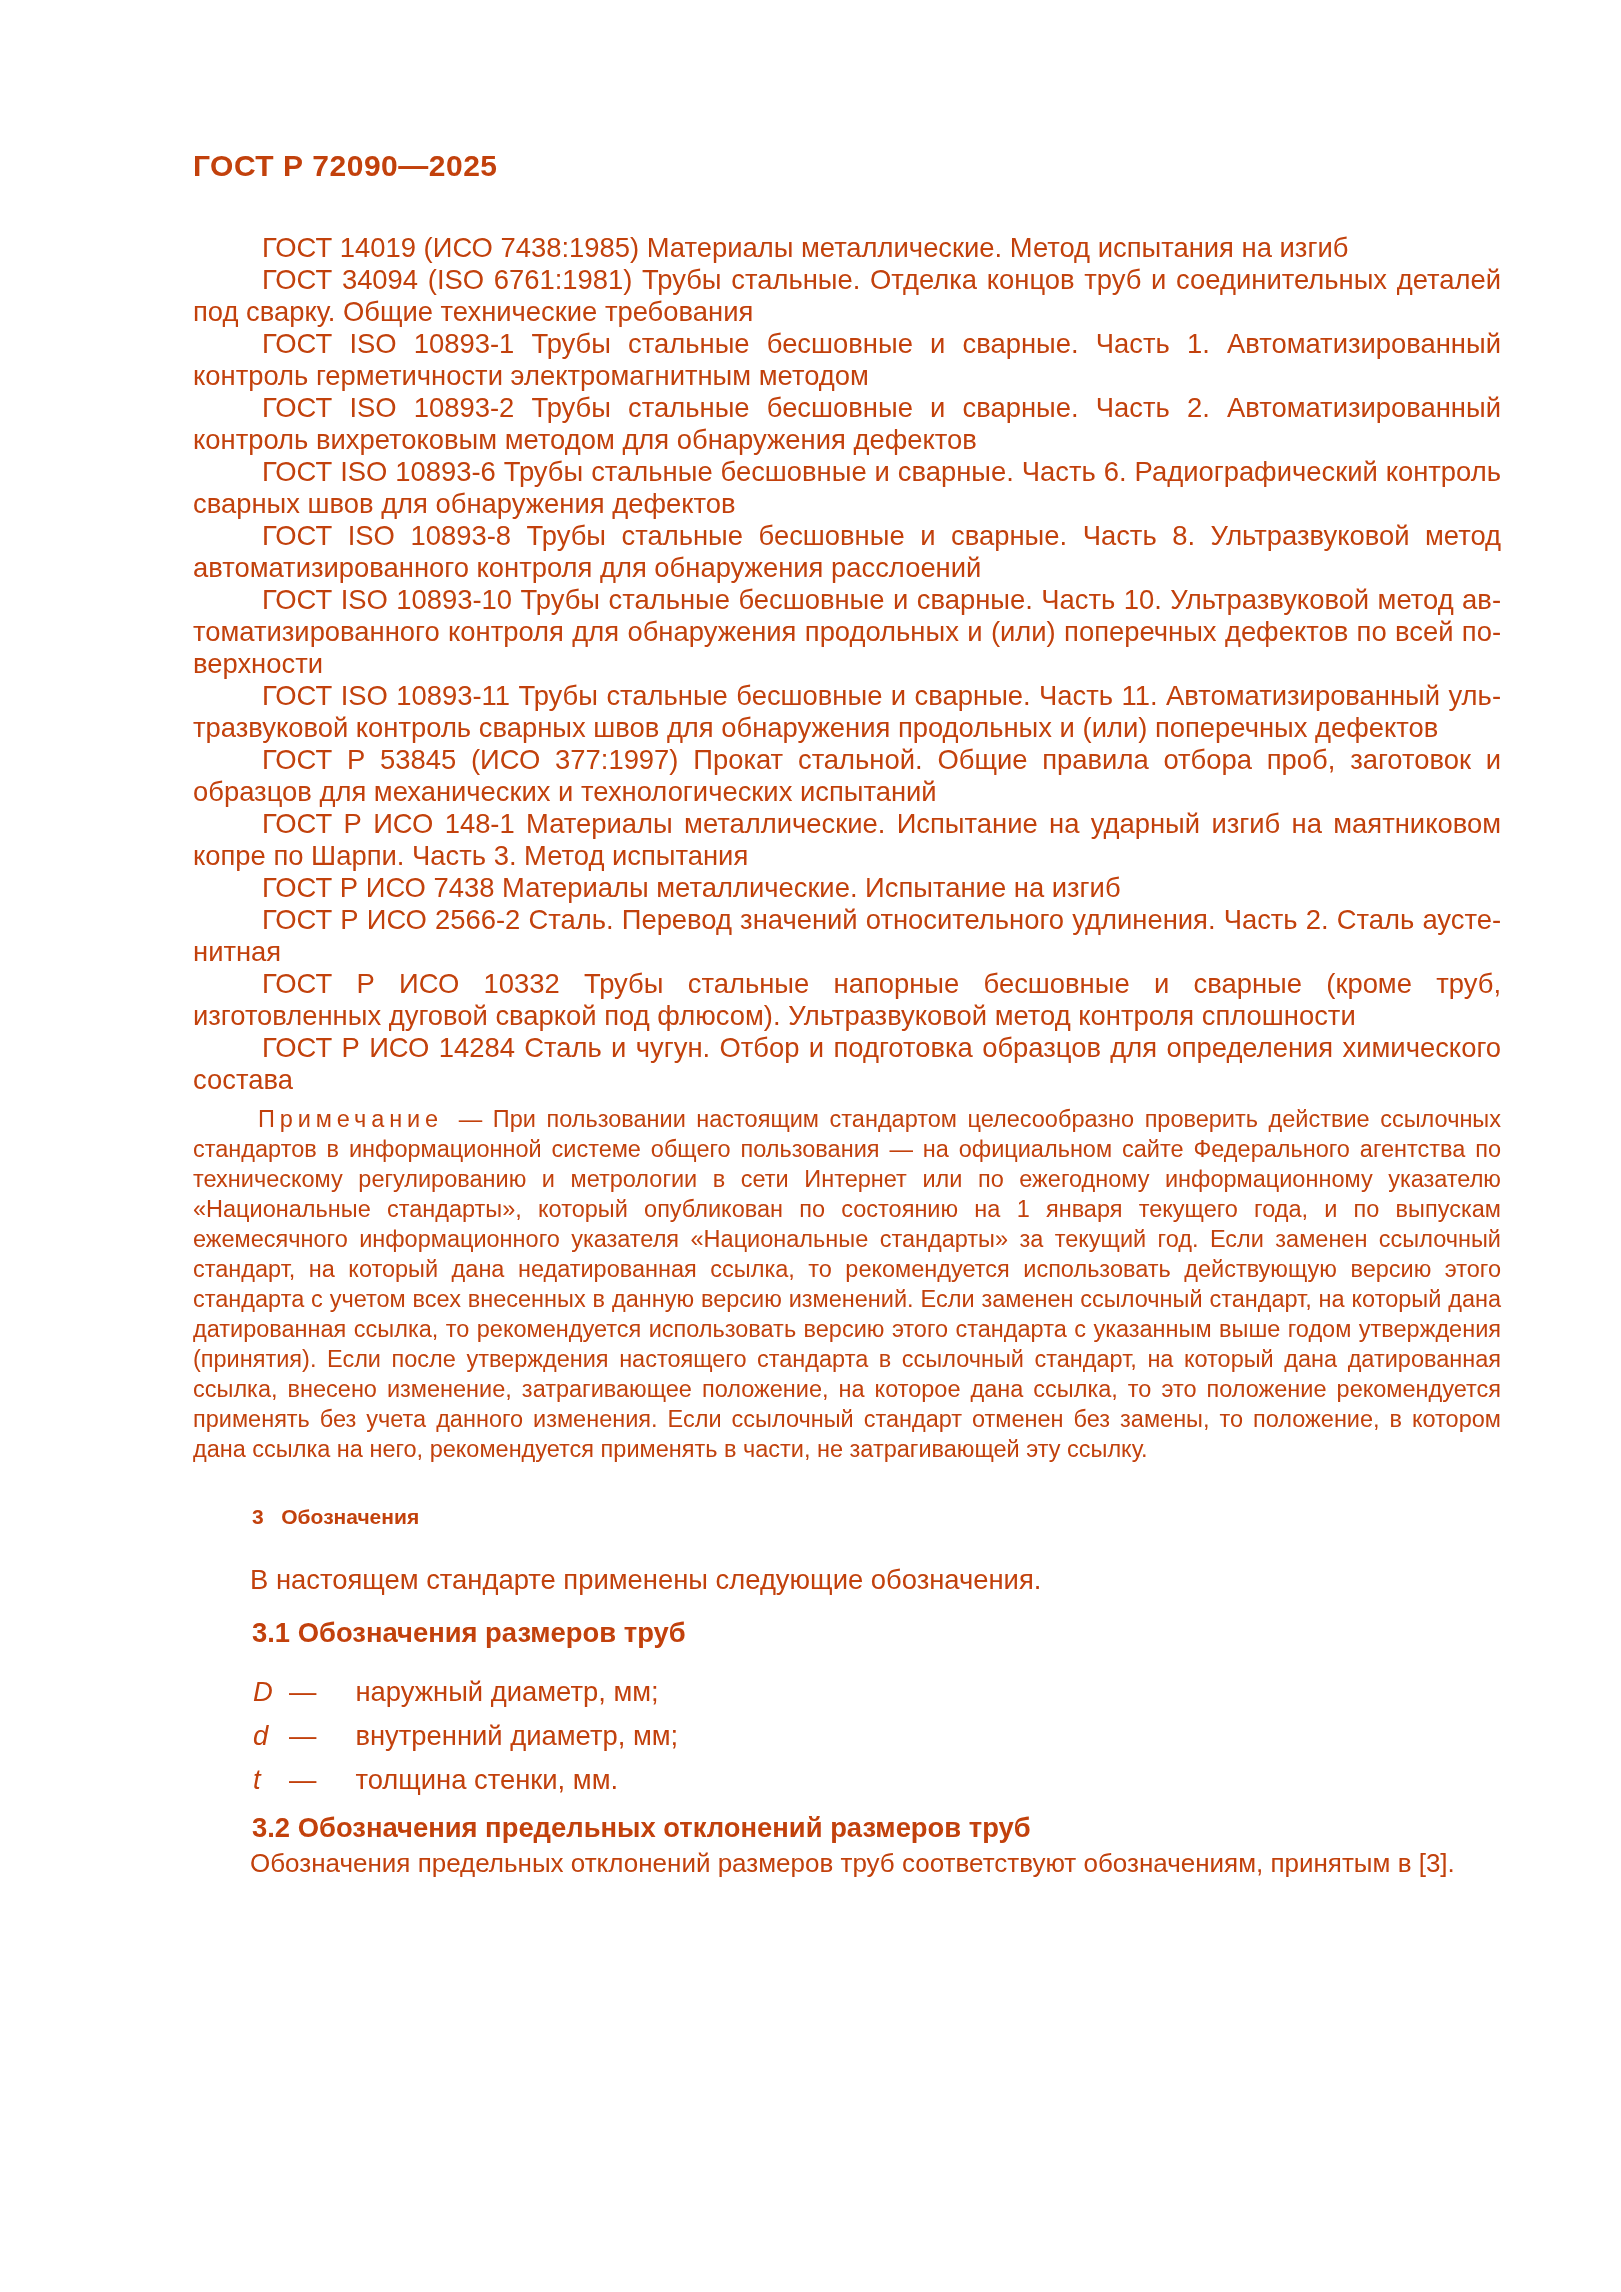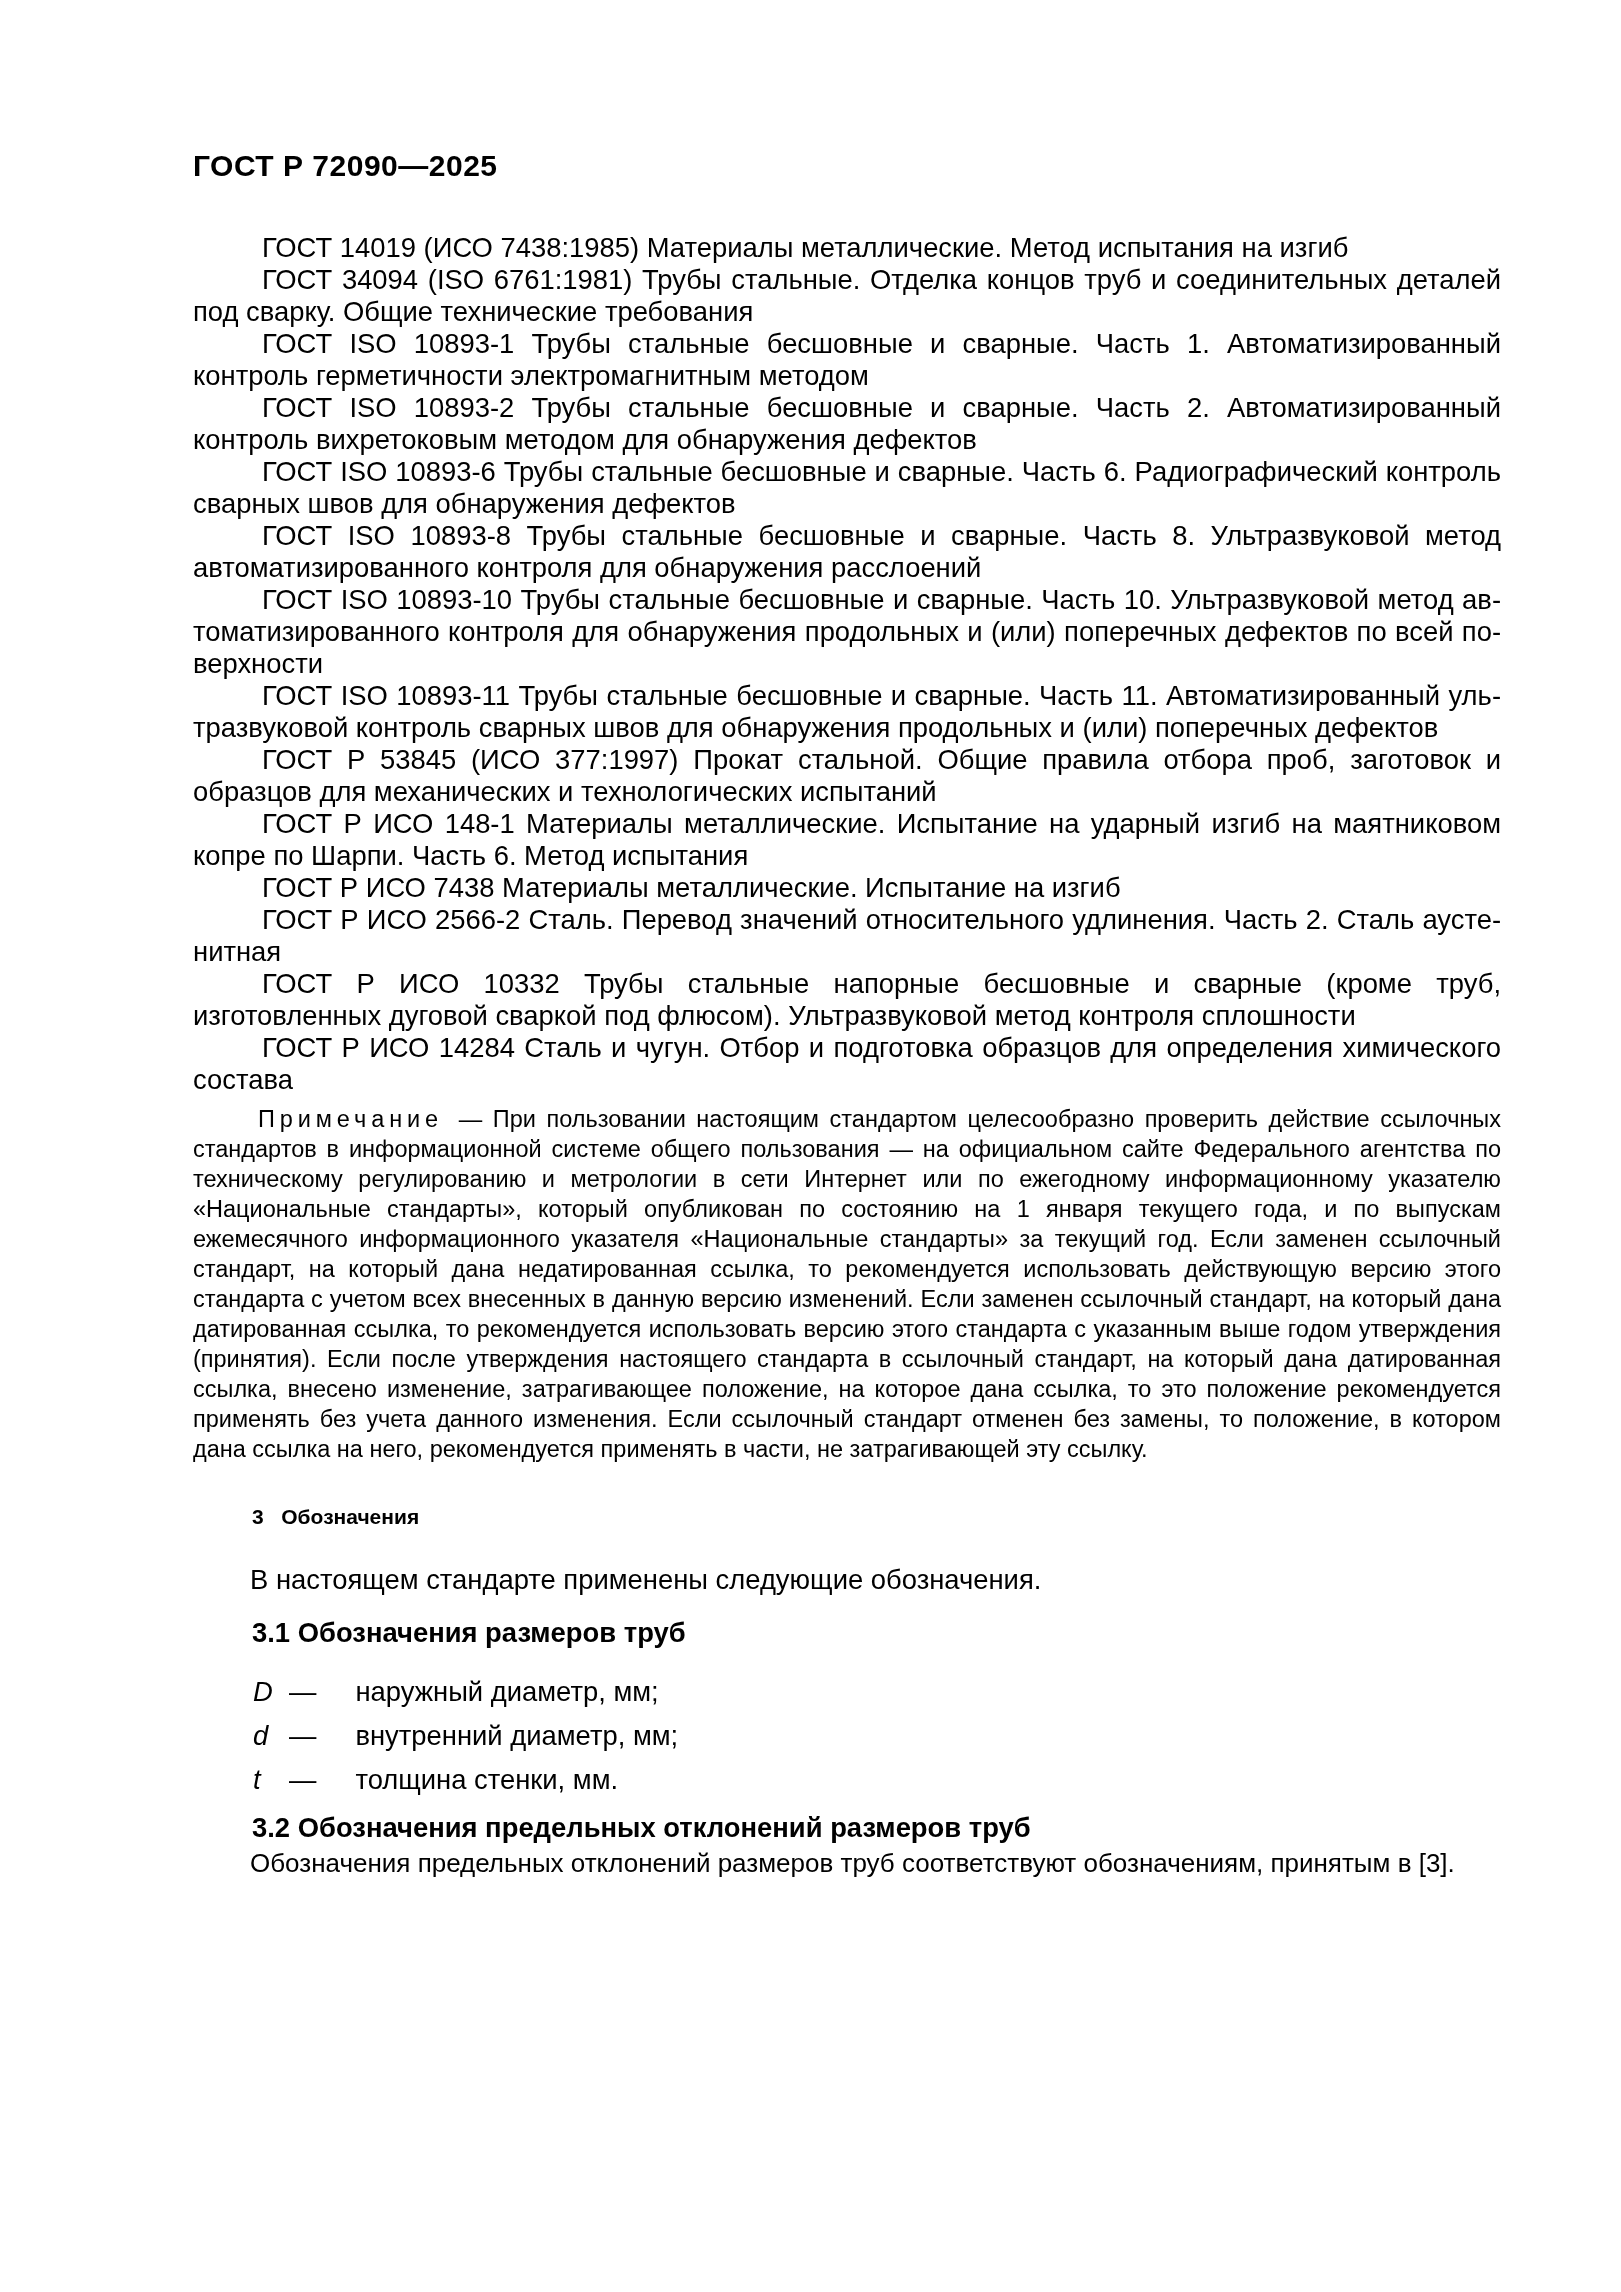--- a/index.html
+++ b/index.html
@@ -5,21 +5,21 @@
   html, body {
     margin: 0;
     padding: 0;
     background: #ffffff;
   }
   .page {
     position: relative;
     width: 1621px;
     height: 1899px;
     background: #ffffff;
-    color: #000000;
+    color: #c2410c;
     font-family: "Liberation Sans", sans-serif;
     overflow: hidden;
   }
   .content {
     position: absolute;
     left: 193px;
     top: 0;
     width: 1308px;
   }
   .doc-header {
@@ -122,21 +122,21 @@
     <section class="refs">
       <p>ГОСТ 14019 (ИСО 7438:1985) Материалы металлические. Метод испытания на изгиб</p>
       <p>ГОСТ 34094 (ISO 6761:1981) Трубы стальные. Отделка концов труб и соединительных деталей под сварку. Общие технические требования</p>
       <p>ГОСТ ISO 10893-1 Трубы стальные бесшовные и сварные. Часть 1. Автоматизированный контроль герметичности электромагнитным методом</p>
       <p>ГОСТ ISO 10893-2 Трубы стальные бесшовные и сварные. Часть 2. Автоматизированный контроль вихретоковым методом для обнаружения дефектов</p>
       <p>ГОСТ ISO 10893-6 Трубы стальные бесшовные и сварные. Часть 6. Радиографический контроль сварных швов для обнаружения дефектов</p>
       <p>ГОСТ ISO 10893-8 Трубы стальные бесшовные и сварные. Часть 8. Ультразвуковой метод автома­тизированного контроля для обнаружения расслоений</p>
       <p>ГОСТ ISO 10893-10 Трубы стальные бесшовные и сварные. Часть 10. Ультразвуковой метод ав­томатизированного контроля для обнаружения продольных и (или) поперечных дефектов по всей по­верхности</p>
       <p>ГОСТ ISO 10893-11 Трубы стальные бесшовные и сварные. Часть 11. Автоматизированный уль­тразвуковой контроль сварных швов для обнаружения продольных и (или) поперечных дефектов</p>
       <p>ГОСТ Р 53845 (ИСО 377:1997) Прокат стальной. Общие правила отбора проб, заготовок и образ­цов для механических и технологических испытаний</p>
-      <p>ГОСТ Р ИСО 148-1 Материалы металлические. Испытание на ударный изгиб на маятниковом ко­пре по Шарпи. Часть 6. Метод испытания</p>
+      <p>ГОСТ Р ИСО 148-1 Материалы металлические. Испытание на ударный изгиб на маятниковом ко­пре по Шарпи. Часть 3. Метод испытания</p>
       <p>ГОСТ Р ИСО 7438 Материалы металлические. Испытание на изгиб</p>
       <p>ГОСТ Р ИСО 2566-2 Сталь. Перевод значений относительного удлинения. Часть 2. Сталь аусте­нитная</p>
       <p>ГОСТ Р ИСО 10332 Трубы стальные напорные бесшовные и сварные (кроме труб, изготовленных дуговой сваркой под флюсом). Ультразвуковой метод контроля сплошности</p>
       <p>ГОСТ Р ИСО 14284 Сталь и чугун. Отбор и подготовка образцов для определения химического состава</p>
     </section>
 
     <p class="note"><span class="note-label">Примечание</span><span>— При пользовании настоящим стандартом целесообразно проверить действие ссылоч­ных стандартов в информационной системе общего пользования — на официальном сайте Федерального агент­ства по техническому регулированию и метрологии в сети Интернет или по ежегодному информационному указа­телю «Национальные стандарты», который опубликован по состоянию на 1 января текущего года, и по выпускам ежемесячного информационного указателя «Национальные стандарты» за текущий год. Если заменен ссылочный стандарт, на который дана недатированная ссылка, то рекомендуется использовать действующую версию этого стандарта с учетом всех внесенных в данную версию изменений. Если заменен ссылочный стандарт, на который дана датированная ссылка, то рекомендуется использовать версию этого стандарта с указанным выше годом ут­верждения (принятия). Если после утверждения настоящего стандарта в ссылочный стандарт, на который дана датированная ссылка, внесено изменение, затрагивающее положение, на которое дана ссылка, то это положение рекомендуется применять без учета данного изменения. Если ссылочный стандарт отменен без замены, то поло­жение, в котором дана ссылка на него, рекомендуется применять в части, не затрагивающей эту ссылку.</span></p>
 
     <div class="h2"><span>3</span><span class="sec-title">Обозначения</span></div>
 

